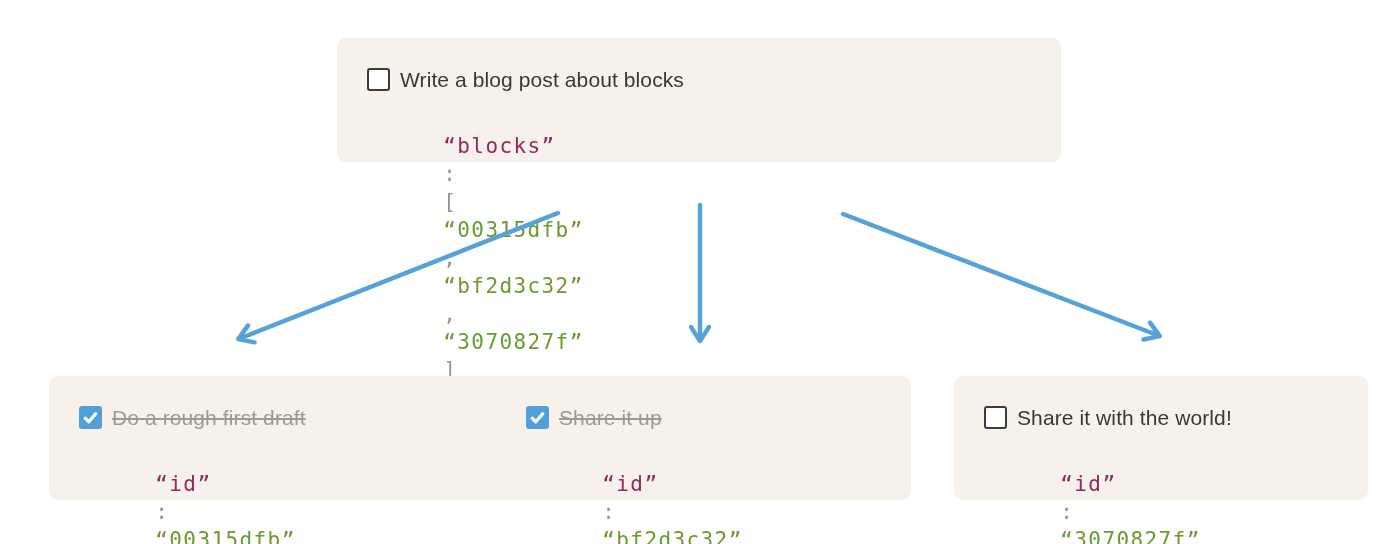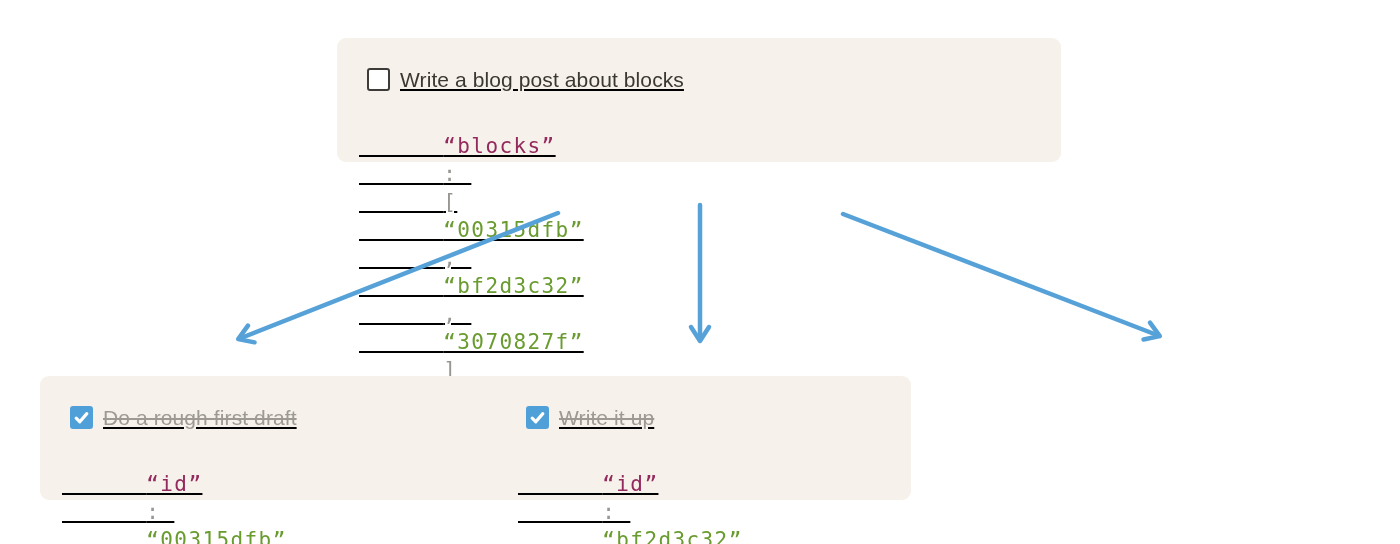--- a/index.html
+++ b/index.html
@@ -11,24 +11,24 @@
   * { margin:0; padding:0; box-sizing:border-box; }
   html,body { background:var(--page_bg); }
   .stage {
     position:relative; width:1400px; height:544px;
     background:var(--page_bg); overflow:hidden;
     font-family:"Liberation Sans","DejaVu Sans",sans-serif;
   }
   .card {
     position:absolute; height:124px; background:var(--card_bg);
     border-radius:9px; padding:30px 20px 0 22px;
-    display:flex; flex-direction:column; gap:13px;text-decoration:underline;
+    display:flex; flex-direction:column; gap:13px;
   }
   .card-parent { left:337px; top:38px;  width:724px; }
-  .card-child-1 { left:40px;  top:376px; width:479px; }
+  .card-child-1 { left:49px;  top:376px; width:479px; }
   .card-child-2 { left:496px; top:376px; width:415px; }
   .card-child-3 { left:954px; top:376px; width:414px; }
   .todo { display:flex; align-items:center; gap:10px; margin-left:8px; height:23px; }
   .checkbox {
     width:23px; height:23px; flex:0 0 23px; border-radius:3px;
     border:2px solid var(--checkbox_border); background:var(--checkbox_bg);
     display:flex; align-items:center; justify-content:center;
   }
   .checkbox svg { display:none; }
   .todo.is-checked .checkbox {
@@ -101,23 +101,36 @@
     </div>
   </div>
 
   <div class="card card-child-2">
     <div class="todo is-checked">
       <span class="checkbox">
         <svg width="17" height="17" viewBox="0 0 17 17">
             <path class="checkmark-path" d="M3.2 9.2 L6.8 12.8 L13.8 4.6"></path>
           </svg>
       </span>
-      <span class="todo-label">Write it up</span>
+      <span class="todo-label">Share it up</span>
     </div>
     <div class="code-line">
       <span class="tok-key">“id”</span>
       <span class="tok-punct">: </span>
       <span class="tok-str">“bf2d3c32”</span>
     </div>
   </div>
 
+  <div class="card card-child-3">
+    <div class="todo">
+      <span class="checkbox">
+        
+      </span>
+      <span class="todo-label">Share it with the world!</span>
+    </div>
+    <div class="code-line">
+      <span class="tok-key">“id”</span>
+      <span class="tok-punct">: </span>
+      <span class="tok-str">“3070827f”</span>
+    </div>
+  </div>
 
 </div>
 
 </body></html>

